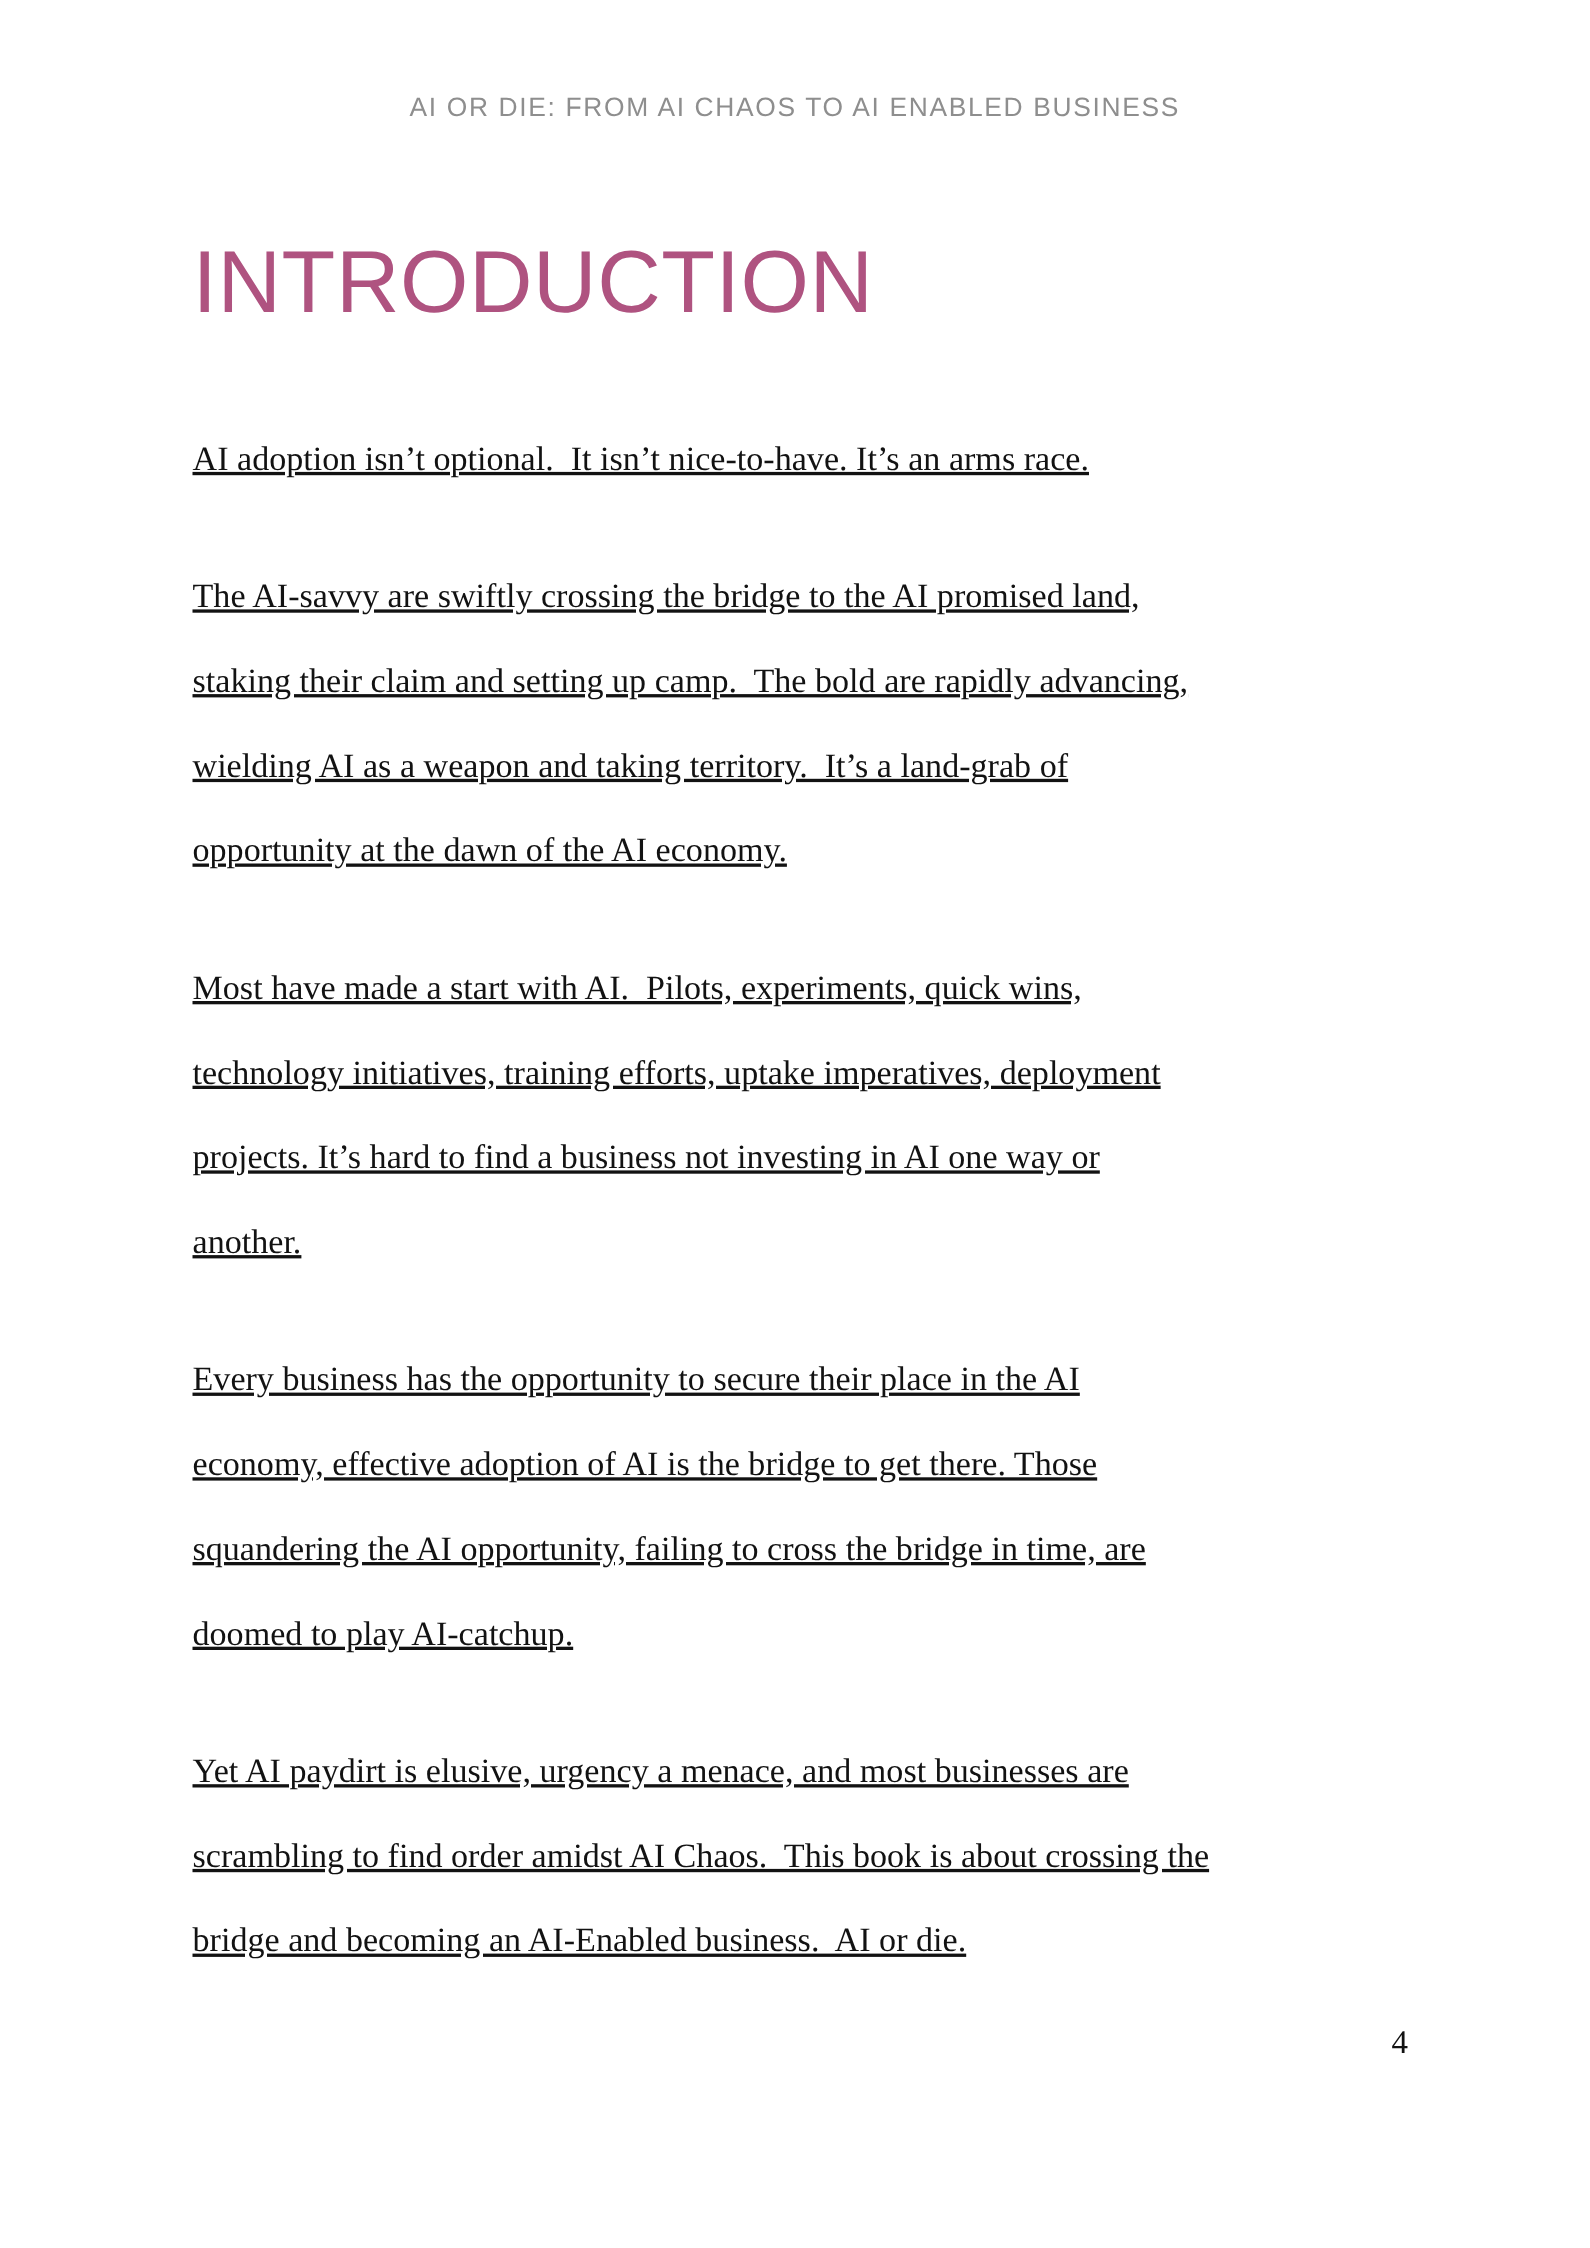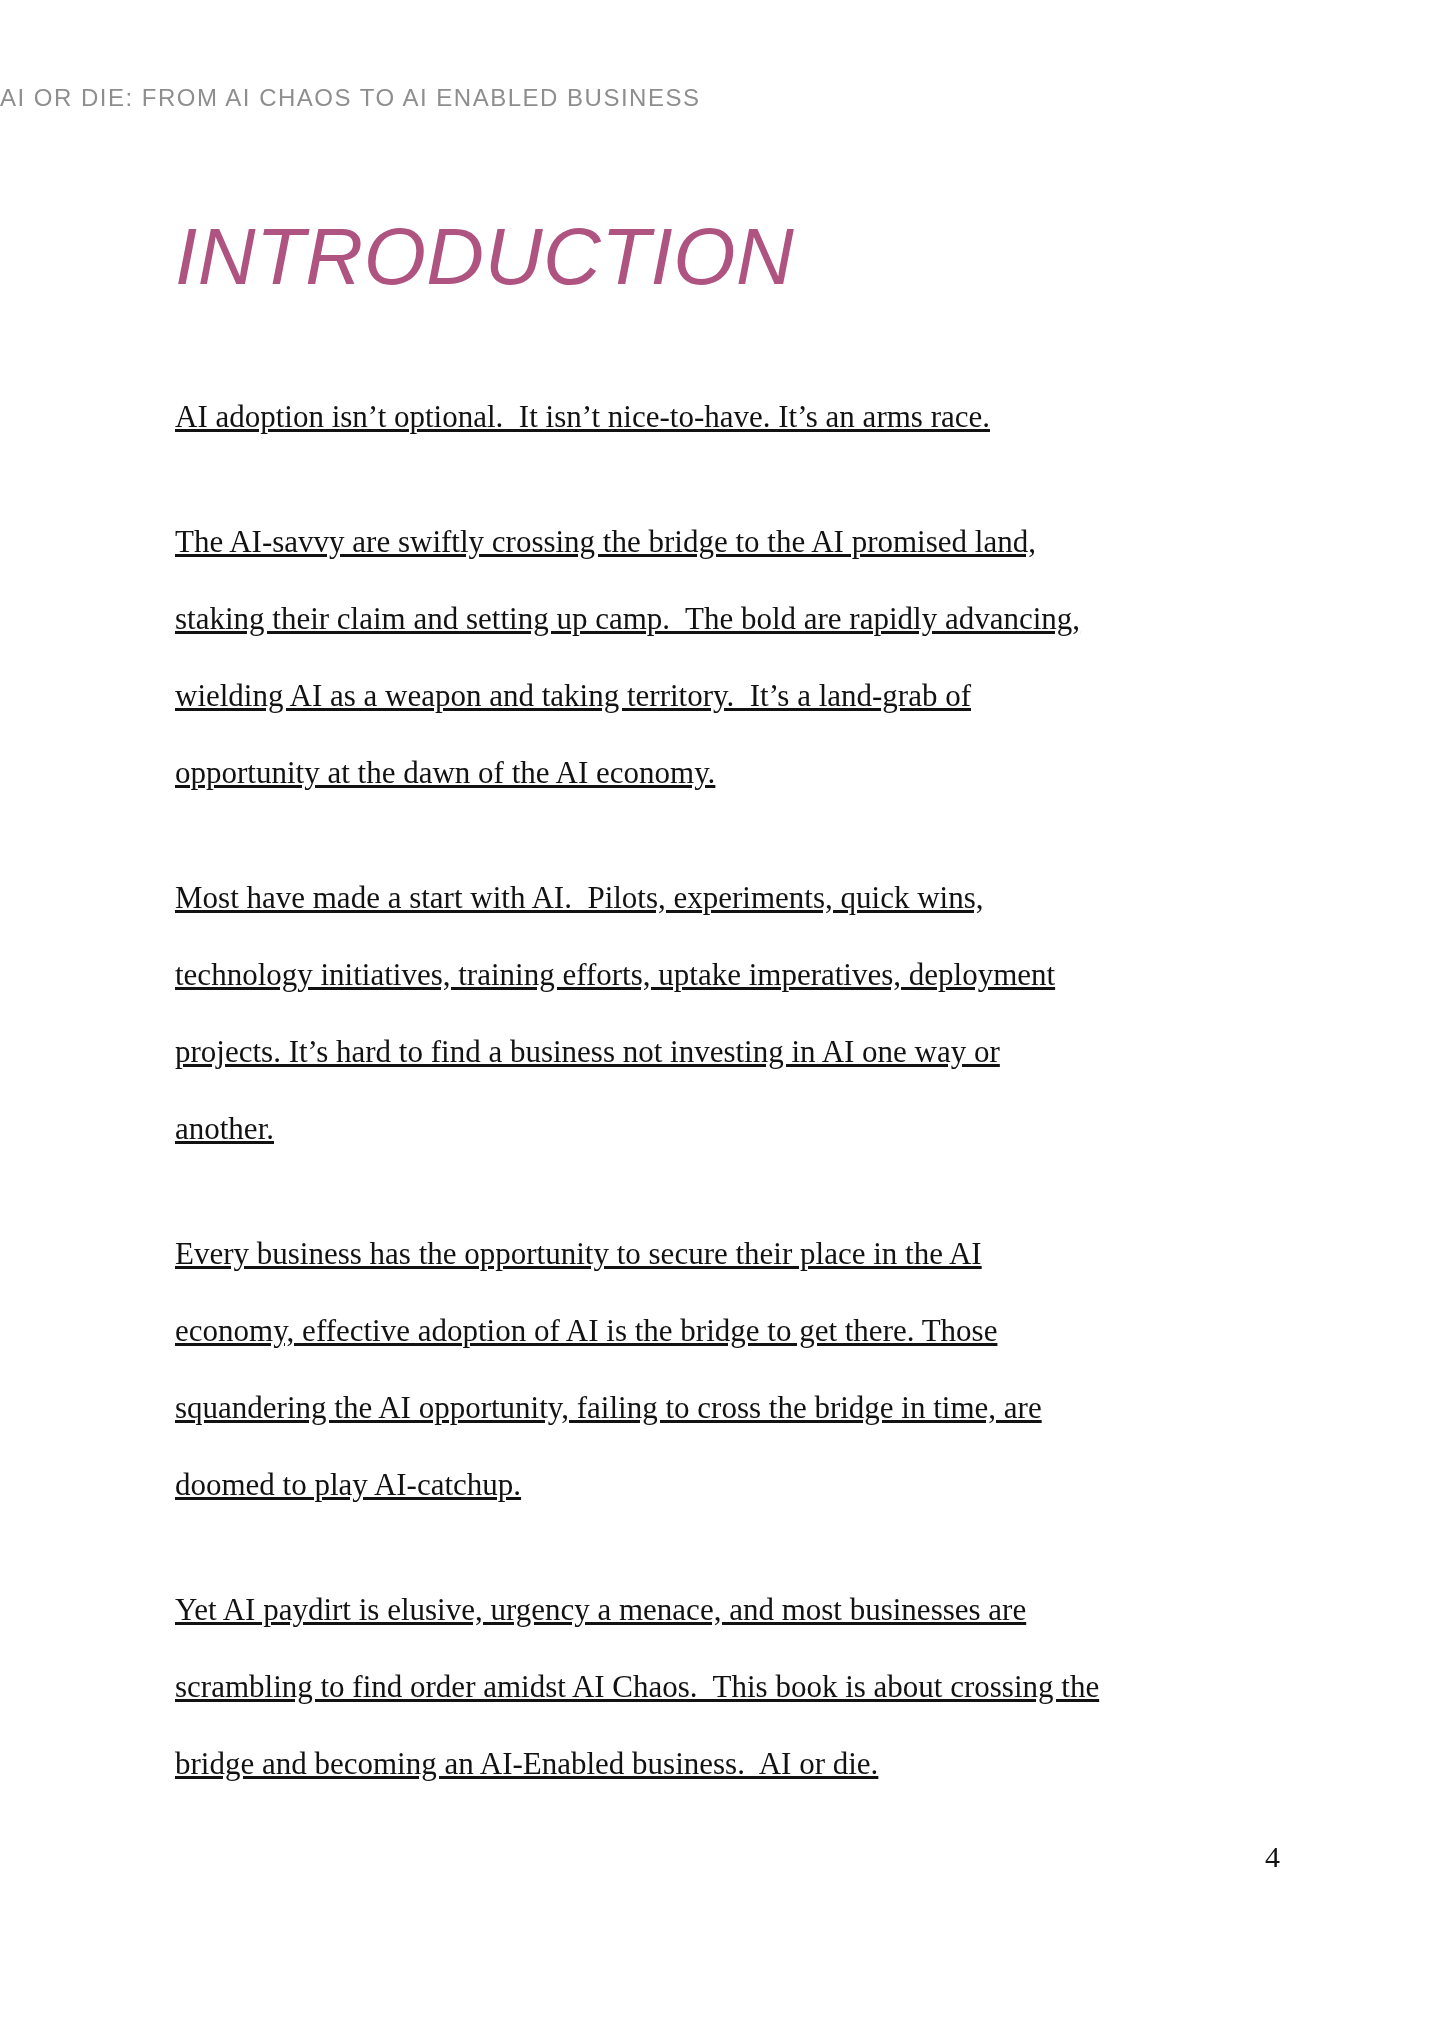--- a/index.html
+++ b/index.html
@@ -13,39 +13,39 @@
     height: 2044px;
     background: #ffffff;
     overflow: hidden;
     font-family: "Liberation Serif", "DejaVu Serif", serif;
   }
   .running-header {
     position: absolute;
     top: 86px;
     left: 0;
     right: 0;
+    text-align: center;
     font-family: "Liberation Sans", "DejaVu Sans", sans-serif;
     font-weight: 400;
     font-size: 24px;
     letter-spacing: 1.5px;
     color: #8E8E8E;
     line-height: 1;
   }
   .chapter-title {
     position: absolute;
     top: 217px;
     left: 175px;
     margin: 0;
     font-family: "Liberation Sans", "DejaVu Sans", sans-serif;
     font-weight: 300;
     font-size: 80px;
     letter-spacing: 0.5px;
     color: #AF5380;
     line-height: 1;
-    font-style: italic;
   }
   .body-text {
     position: absolute;
     top: 378px;
     left: 175px;
     width: 1210px;
     font-size: 31px;
     line-height: 77px;
     color: #121212;
     text-decoration: underline;

